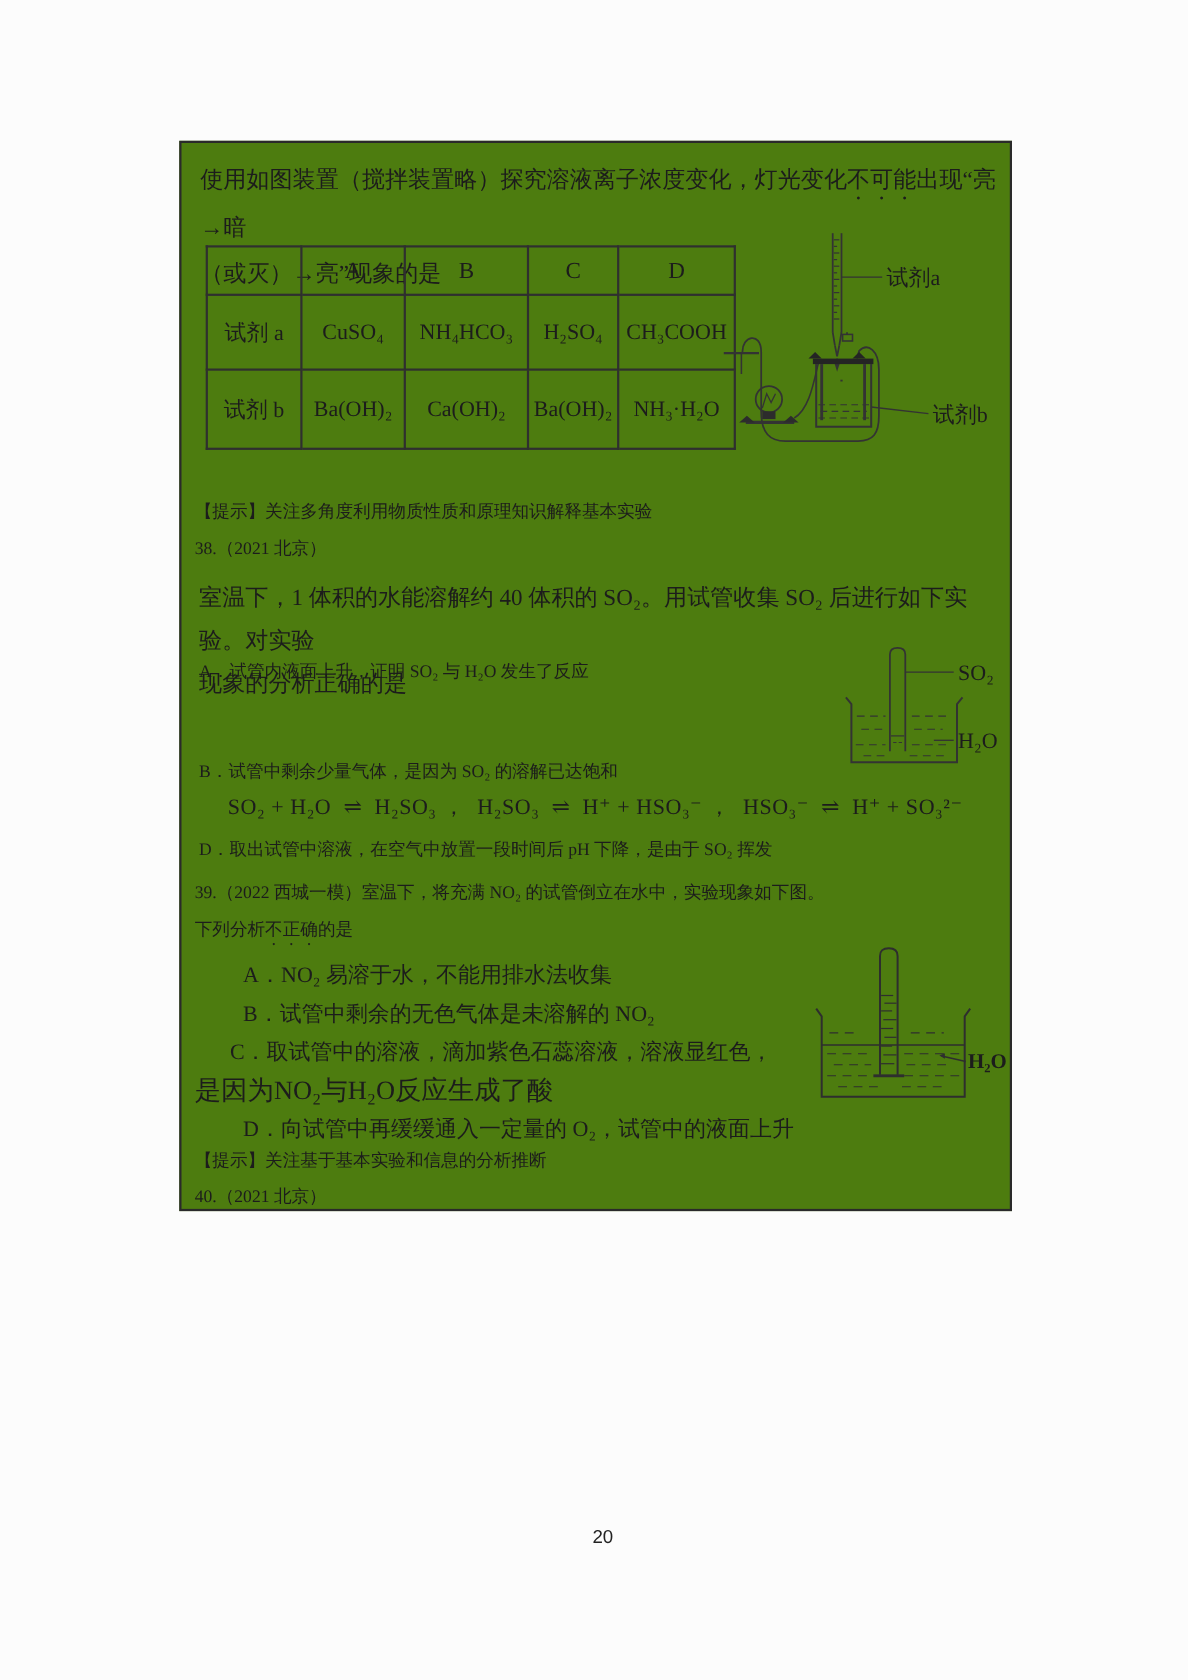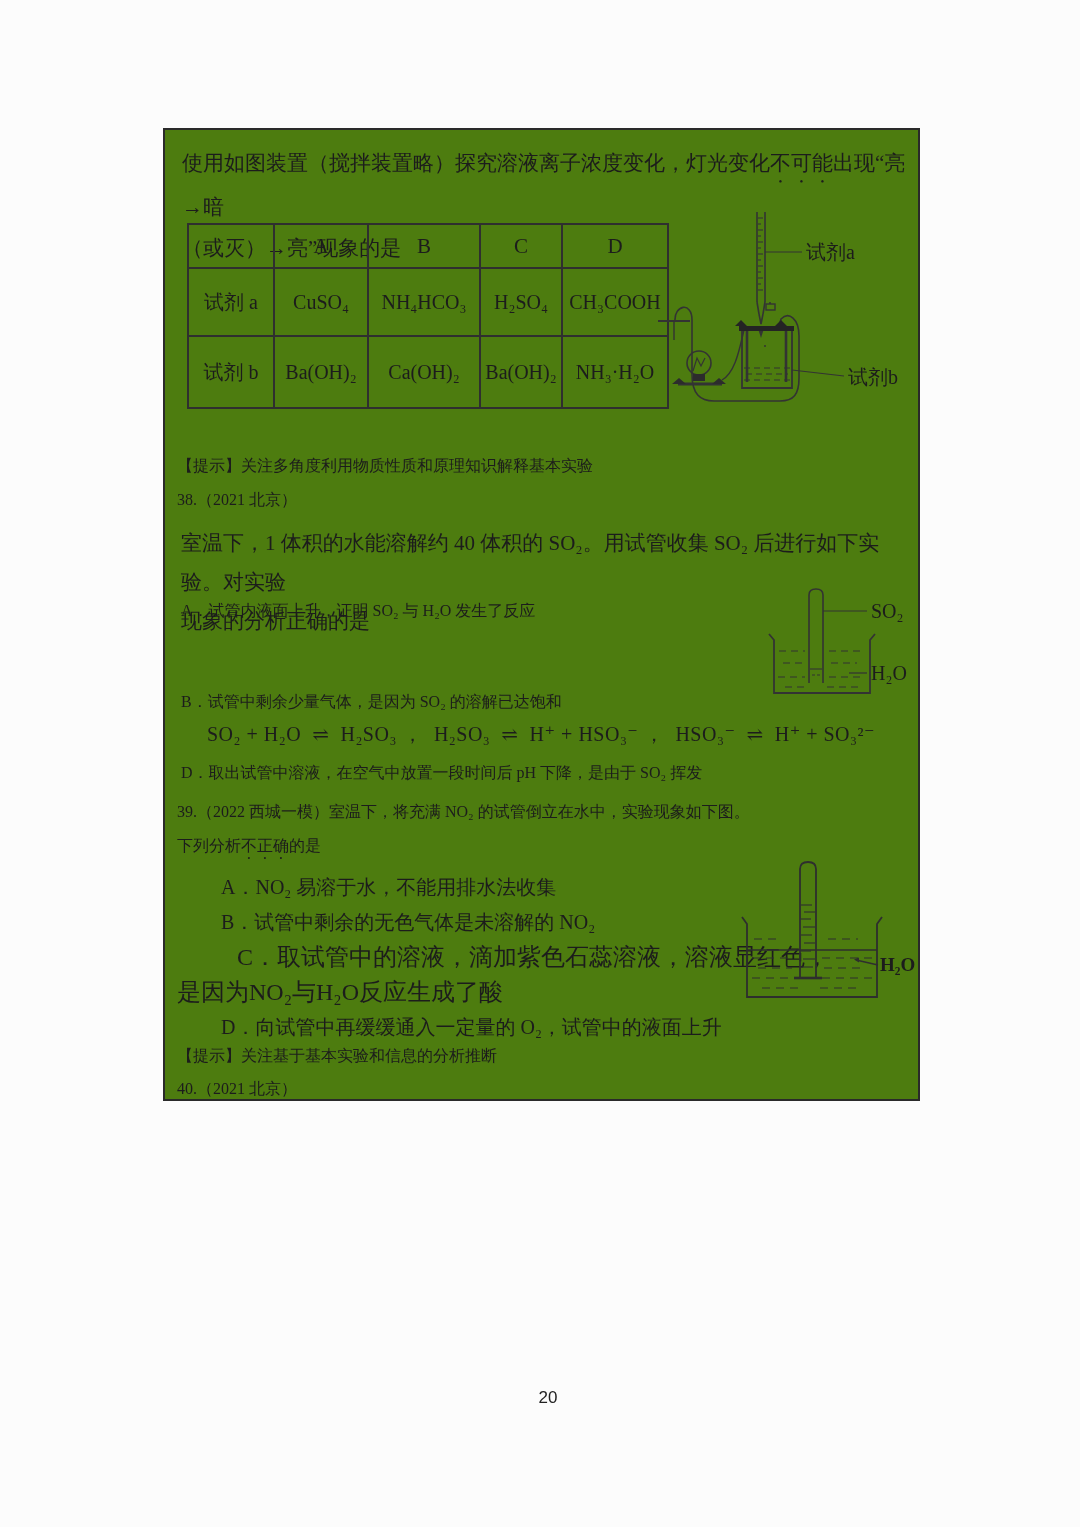--- a/index.html
+++ b/index.html
@@ -181,21 +181,21 @@
       <line x1="96" y1="88" x2="114" y2="88" stroke-width="1.2"></line>
     </g>
     <text x="118" y="33">SO₂</text>
     <text x="118" y="95">H₂O</text>
   </svg>
 
   <div class="line" style="left:12px;top:669px;">39.（2022 西城一模）室温下，将充满 NO₂ 的试管倒立在水中，实验现象如下图。</div>
   <div class="line" style="left:12px;top:703px;"><span>下列分析</span><span class="emph">不正确</span><span>的是</span></div>
   <div class="line" style="left:56px;top:744px;font-size:20px;">A．NO₂ 易溶于水，不能用排水法收集</div>
   <div class="line" style="left:56px;top:779px;font-size:20px;">B．试管中剩余的无色气体是未溶解的 NO₂</div>
-  <div class="line" style="left:72px;top:814px;font-size:24px;">C．取试管中的溶液，滴加紫色石蕊溶液，溶液显红色，</div>
+  <div class="line" style="left:44px;top:814px;font-size:20px;">C．取试管中的溶液，滴加紫色石蕊溶液，溶液显红色，</div>
   <div class="line" style="left:12px;top:849px;font-size:24px;">是因为NO₂与H₂O反应生成了酸</div>
   <div class="line" style="left:56px;top:884px;font-size:20px;">D．向试管中再缓缓通入一定量的 O₂，试管中的液面上升</div>
 
   <svg style="left:563px;top:727px;" width="188" height="152" viewBox="0 0 188 152">
     <g stroke="#2e2e2e" stroke-width="1.8" fill="none">
       <g>
         <path d="M72,120 L72,12 Q72,5 80,5 Q88,5 88,12 L88,120"></path>
         <line x1="66" y1="121" x2="94" y2="121" stroke-width="2.6"></line>
         <g stroke-width="1.1">
           <line x1="73" y1="48" x2="84" y2="48"></line>

